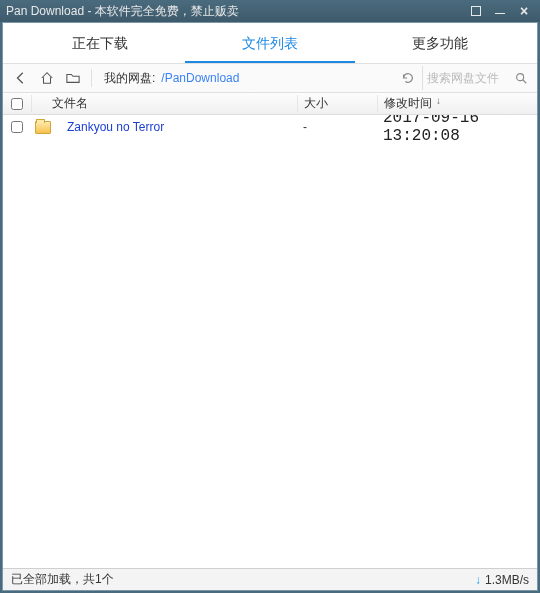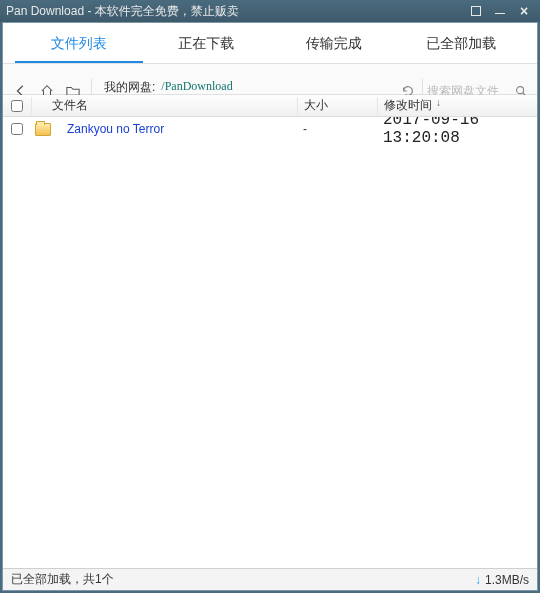--- a/index.html
+++ b/index.html
@@ -68,36 +68,36 @@
     cursor:pointer;
     border-bottom:2px solid transparent;
   }
   .tab.active {
     color:#1e88e5;
     border-bottom:2px solid #1e88e5;
   }
   .toolbar {
     height:30px;
     display:flex;
-    align-items:flex-start;
+    align-items:center;
     border-top:1px solid #e0e0e0;
     border-bottom:1px solid #e0e0e0;
     background:#fafafa;
-    padding:15px 6px;
+    padding:0 6px;
     gap:2px;
   }
   .tb-btn {
     width:24px; height:24px;
     display:flex; align-items:center; justify-content:center;
     cursor:pointer;
     color:#555;
   }
   .tb-btn svg { width:14px; height:14px; }
   .pathlabel { color:#333; margin-left:6px; margin-right:4px; white-space:nowrap;}
-  .pathvalue { color:#0f766e; flex:0 0 auto;font-family:Liberation Serif, serif; }
+  .pathvalue { color:#3b82f6; flex:0 0 auto; }
   .tb-spacer { flex:1; }
   .search-wrap {
     display:flex; align-items:center;
     border-left:1px solid #e0e0e0;
     padding-left:4px;
     gap:4px;
   }
   .search-input {
     border:none; outline:none;
     width:80px; font-size:12px;
@@ -170,24 +170,23 @@
     <div class="title-btns">
       <div class="title-btn box"></div>
       <div class="title-btn min"></div>
       <div class="title-btn close">×</div>
     </div>
   </div>
 
   <div class="inner">
 
     <div class="tabs">
+      <div class="tab">正在下载</div>
       <div class="tab active">文件列表</div>
-      <div class="tab">正在下载</div>
-      <div class="tab">传输完成</div>
-      <div class="tab">已全部加载</div>
+      <div class="tab">更多功能</div>
     </div>
 
     <div class="toolbar">
       <div class="tb-btn">
         <svg viewBox="0 0 16 16">
             <path d="M10 2 L4 8 L10 14" fill="none" stroke="#555" stroke-width="1.5"></path>
           </svg>
       </div>
       <div class="tb-btn">
         <svg viewBox="0 0 16 16">

